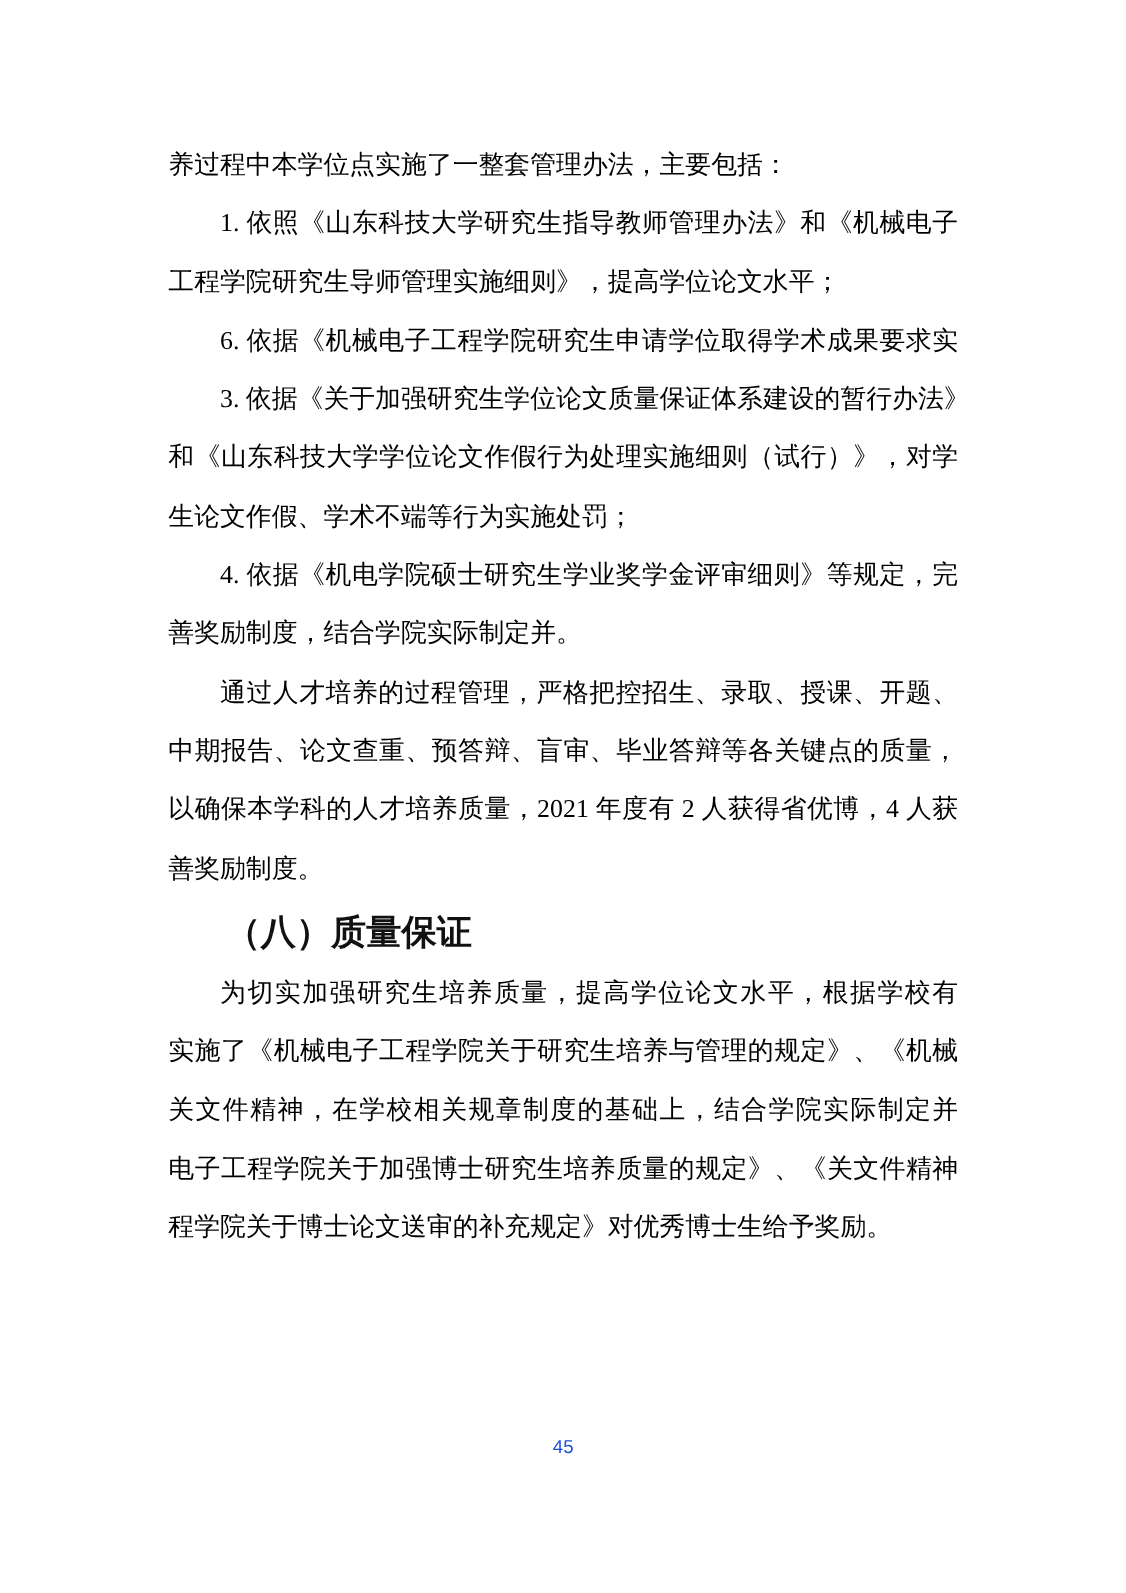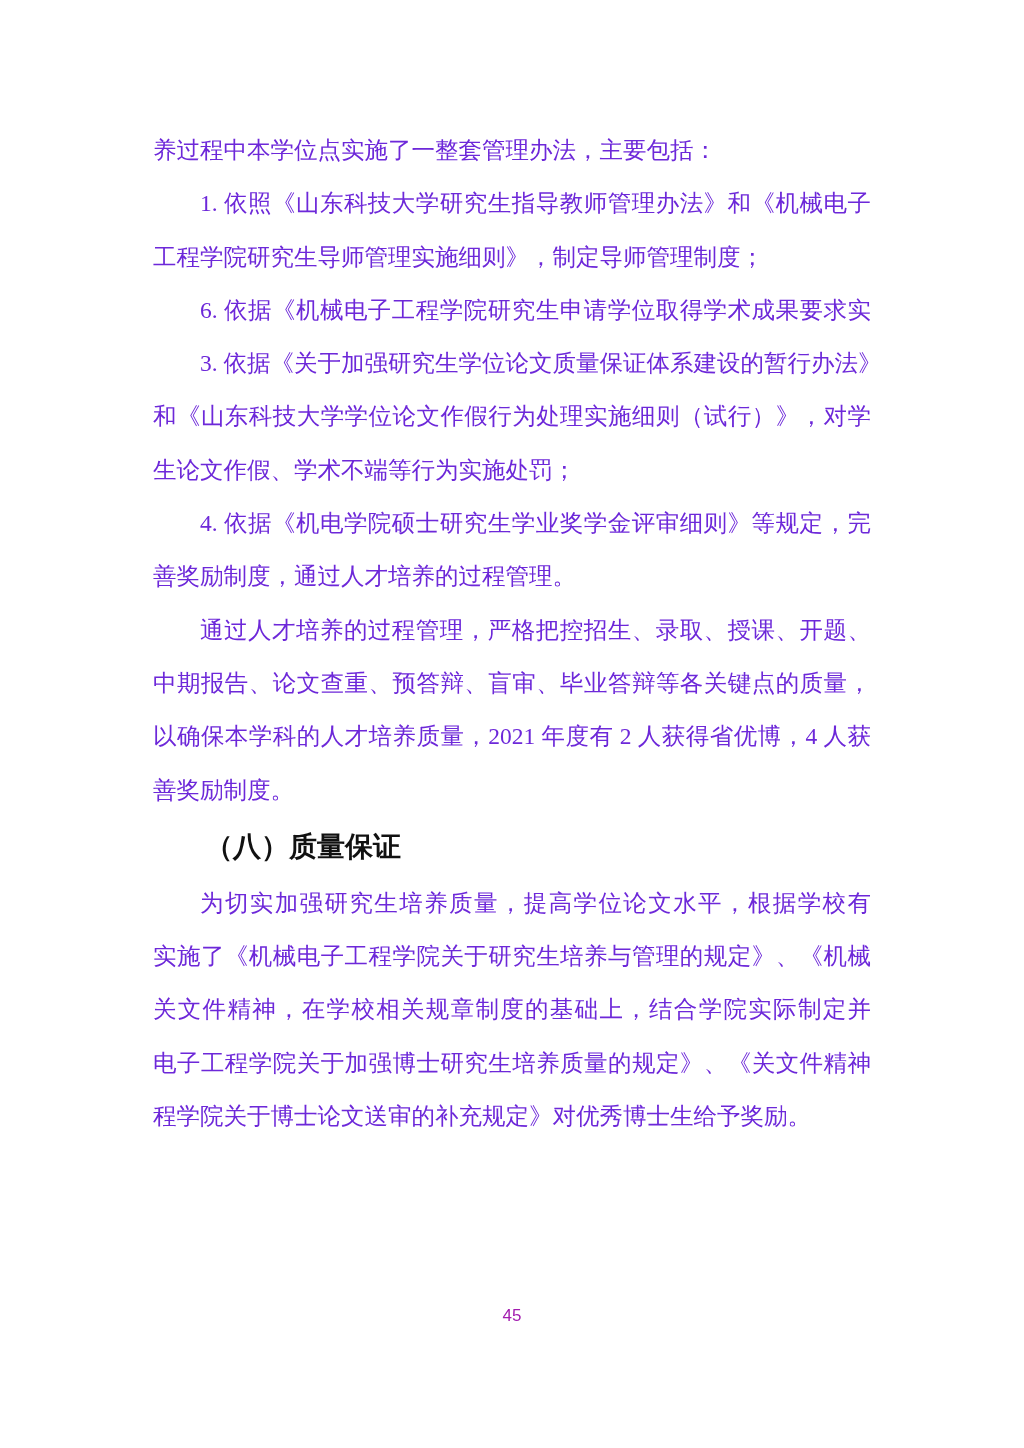--- a/index.html
+++ b/index.html
@@ -18,65 +18,65 @@
   .content {
     position: absolute;
     left: 153px;
     top: 124px;
     width: 718px;
   }
   .ln {
     height: 53.3px;
     line-height: 53.3px;
     font-size: 23.5px;
-    color: #6d28d9;
+    color: #000000;
     white-space: nowrap;
     letter-spacing: 0;
   }
   .j {
     text-align: justify;
     text-align-last: justify;
   }
   .ind {
     text-indent: 47px;
   }
   .heading {
     height: 60px;
     line-height: 60px;
-    font-size: 28px;
+    font-size: 32px;
     font-weight: 700;
     text-indent: 52px;
     color: #111111;
     white-space: nowrap;
   }
   .footer {
     position: absolute;
     top: 1306px;
     left: 0;
     width: 100%;
     text-align: center;
     font-size: 17px;
-    color: #a21caf;
+    color: #1d4ed8;
     font-family: "Liberation Sans", "DejaVu Sans", sans-serif;
   }
 </style>
 </head>
 <body>
 
 <div class="page">
   <div class="content">
     <div class="ln">养过程中本学位点实施了一整套管理办法，主要包括：</div>
     <div class="ln ind j">1. 依照《山东科技大学研究生指导教师管理办法》和《机械电子</div>
-    <div class="ln">工程学院研究生导师管理实施细则》，制定导师管理制度；</div>
+    <div class="ln">工程学院研究生导师管理实施细则》，提高学位论文水平；</div>
     <div class="ln ind j">6. 依据《机械电子工程学院研究生申请学位取得学术成果要求实</div>
     <div class="ln ind j">3. 依据《关于加强研究生学位论文质量保证体系建设的暂行办法》</div>
     <div class="ln j">和《山东科技大学学位论文作假行为处理实施细则（试行）》，对学</div>
     <div class="ln">生论文作假、学术不端等行为实施处罚；</div>
     <div class="ln ind j">4. 依据《机电学院硕士研究生学业奖学金评审细则》等规定，完</div>
-    <div class="ln">善奖励制度，通过人才培养的过程管理。</div>
+    <div class="ln">善奖励制度，结合学院实际制定并。</div>
     <div class="ln ind j">通过人才培养的过程管理，严格把控招生、录取、授课、开题、</div>
     <div class="ln j">中期报告、论文查重、预答辩、盲审、毕业答辩等各关键点的质量，</div>
     <div class="ln j">以确保本学科的人才培养质量，2021 年度有 2 人获得省优博，4 人获</div>
     <div class="ln">善奖励制度。</div>
 
     <div class="heading">（八）质量保证</div>
 
     <div class="ln ind j">为切实加强研究生培养质量，提高学位论文水平，根据学校有</div>
     <div class="ln j">实施了《机械电子工程学院关于研究生培养与管理的规定》、《机械</div>
     <div class="ln j">关文件精神，在学校相关规章制度的基础上，结合学院实际制定并</div>

